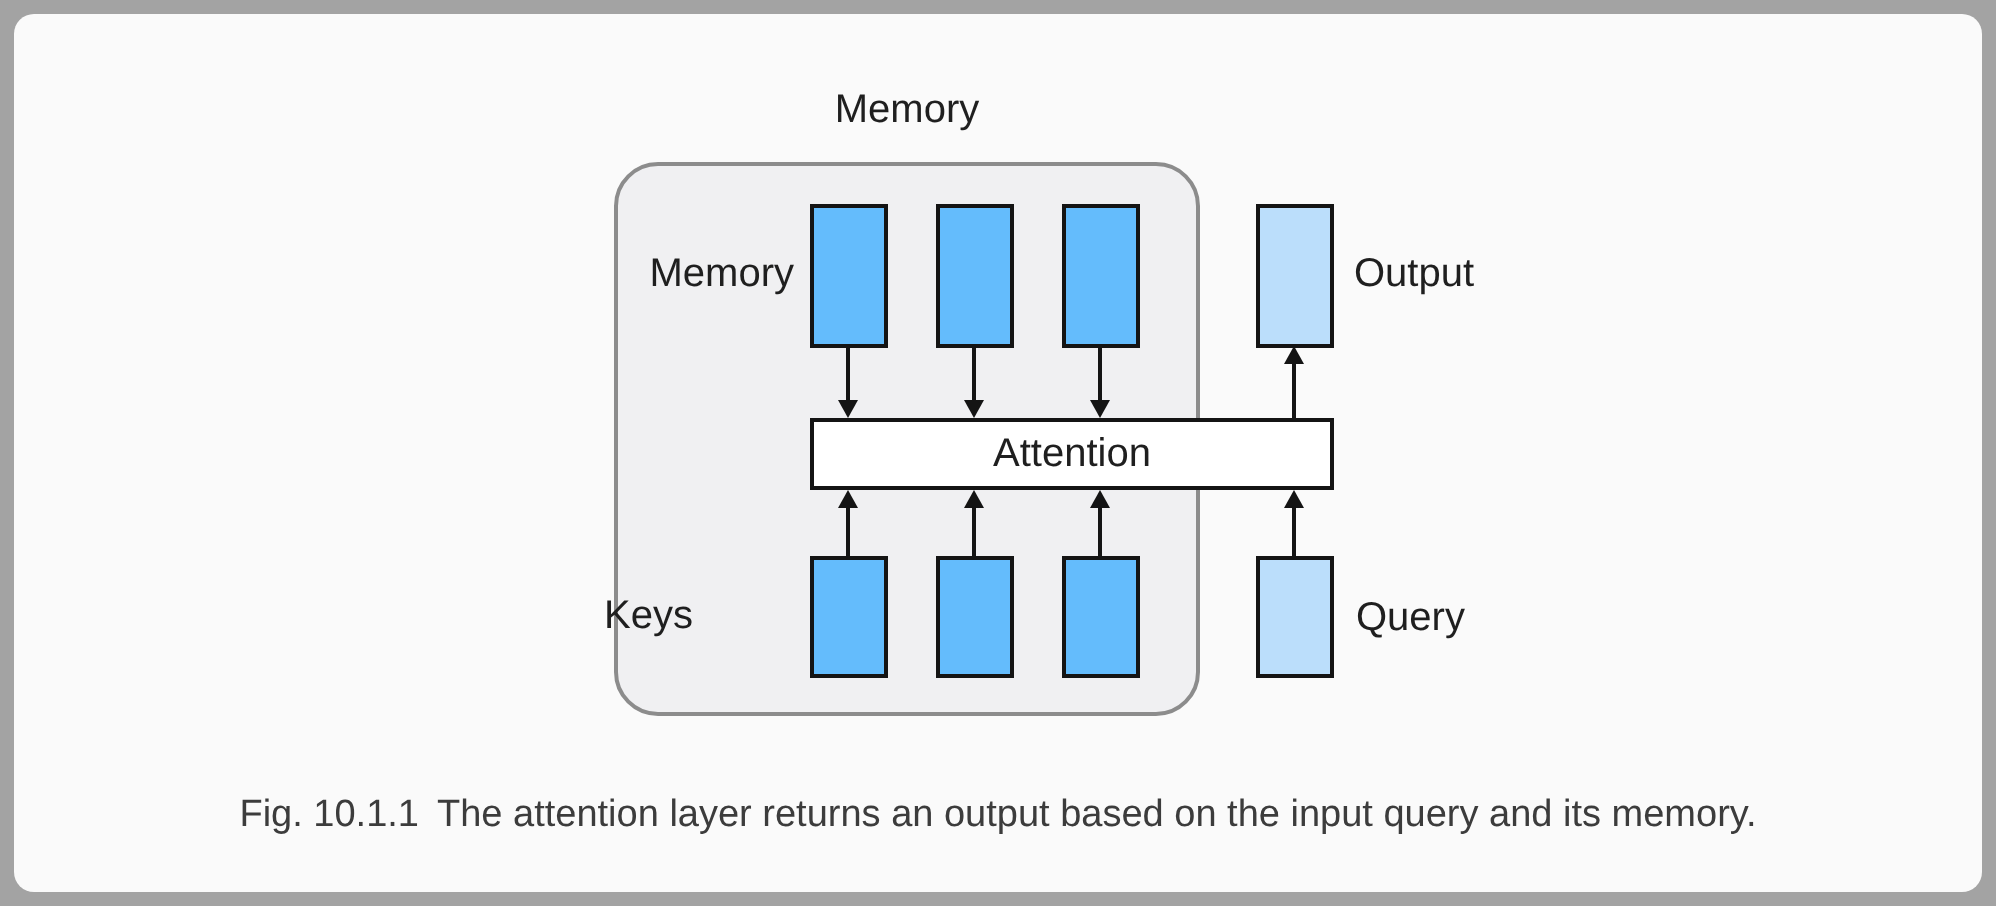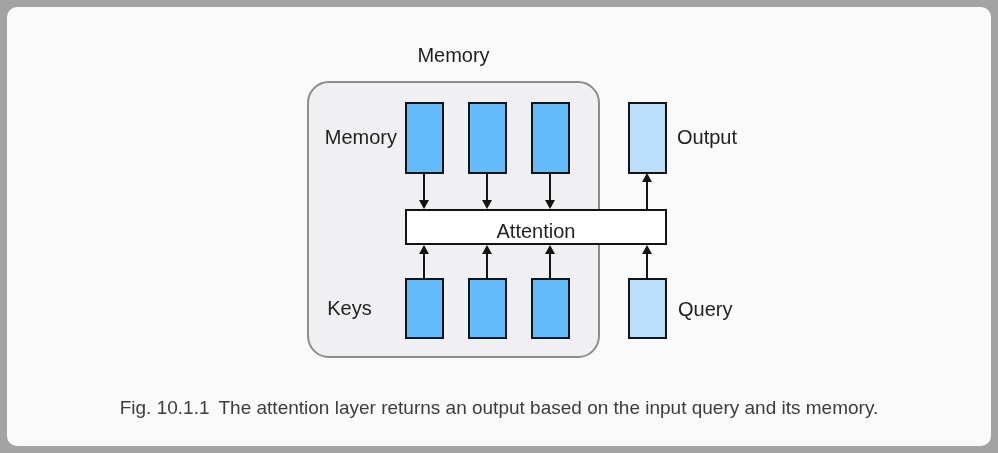--- a/index.html
+++ b/index.html
@@ -34,21 +34,21 @@
     height: 28px;
     line-height: 28px;
     font-size: 20px;
     color: var(--label-color, #1F1F1F);
     z-index: 2;
     white-space: nowrap;
     text-align: right;
   }
   .memory-label { left: 307px; top: 41px; width: 293px; text-align: center; }
   .values-label { left: 302px; top: 123px; width: 95px; text-align: right; }
-  .keys-label   { left: 302px; top: 294px; width: 95px; text-align: center; }
+  .keys-label   { left: 302px; top: 294px; width: 95px; text-align: left; }
   .output-label { left: 677px; top: 123px; }
   .query-label  { left: 678px; top: 295px; }
   .box {
     position: absolute;
     box-sizing: border-box;
     border: 2px solid var(--box-border, #141414);
     z-index: 3;
   }
   .box.strong { background: var(--box-fill-strong, #64BCFC); }
   .box.light  { background: var(--box-fill-light, #BBDEFB); }
@@ -58,21 +58,21 @@
   .iocol { left: 628px; }
   .attention-box {
     position: absolute;
     left: 405px; top: 209px;
     width: 262px; height: 36px;
     box-sizing: border-box;
     background: #ffffff;
     border: 2px solid var(--box-border, #141414);
     z-index: 3;
     display: flex;
-    align-items: flex-end;
+    align-items: center;
     justify-content: center;
     font-size: 20px;
     color: var(--label-color, #1F1F1F);
   }
   .arrow { position: absolute; width: 12px; z-index: 2; }
   .arrow .shaft {
     position: absolute; left: 5px; width: 2px;
     background: var(--arrow-color, #141414);
   }
   .arrow .head {

